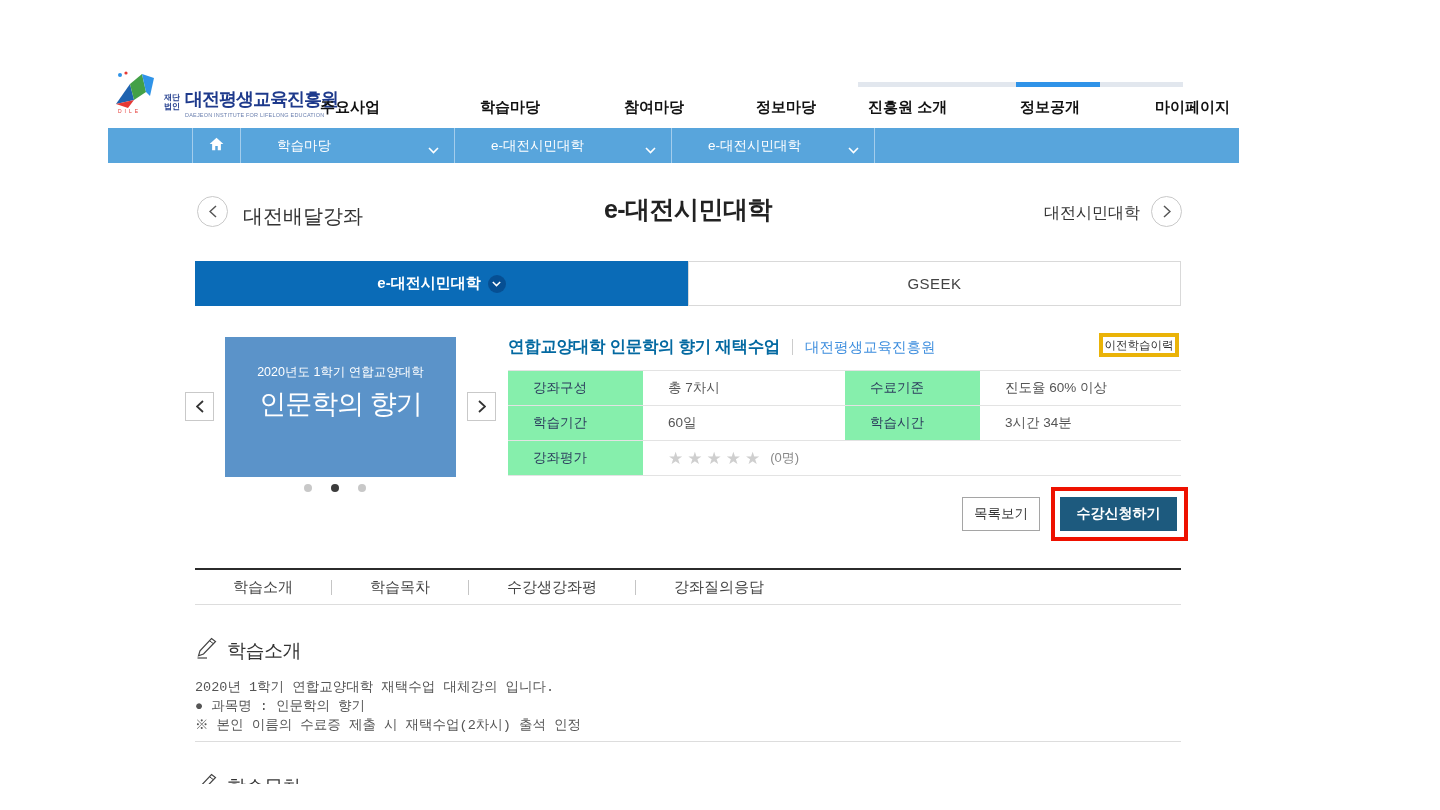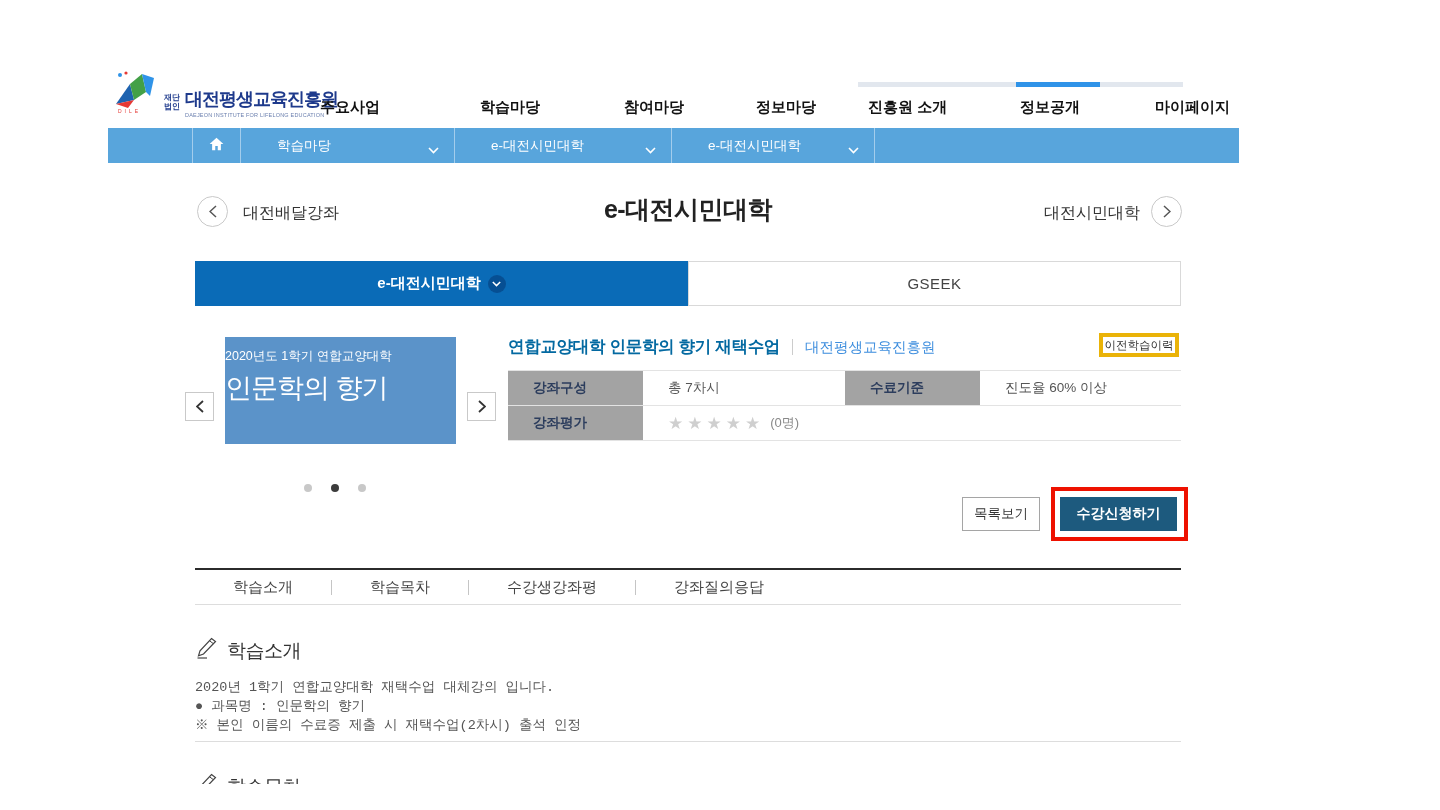--- a/index.html
+++ b/index.html
@@ -26,50 +26,50 @@
   .crumb-pad { width:85px; border-right:1px solid rgba(255,255,255,.45); }
   .crumb-home { width:48px; justify-content:center; cursor:pointer; }
   .crumb-dd { cursor:pointer; font-size:13.5px; padding-left:36px; }
   .crumb-dd .chev { position:absolute; right:15px; top:14px; }
   .crumb-w1 { width:214px; } .crumb-w2 { width:217px; } .crumb-w3 { width:203px; }
 
   
   .pg-circle { position:absolute; width:31px; height:31px; border:1px solid #c9c9c9; border-radius:50%; background:#fff; display:flex; align-items:center; justify-content:center; cursor:pointer; }
   .pg-prev-circle { left:197px; top:196px; }
   .pg-next-circle { left:1151px; top:196px; }
-  .pg-prev-label { position:absolute; left:243px; top:203px; font-size:16px; color:#333; cursor:pointer; }
+  .pg-prev-label { position:absolute; left:243px; top:203px; font-size:20px; color:#333; cursor:pointer; }
   .pg-next-label { position:absolute; left:1005px; top:203px; width:135px; text-align:right; font-size:16px; color:#333; cursor:pointer; }
   .pg-title { position:absolute; left:195px; top:193px; width:986px; text-align:center; font-size:25px; font-weight:bold; color:#222; letter-spacing:-.5px; }
 
   
   .ctab { position:absolute; top:261px; height:45px; display:flex; align-items:center; justify-content:center; cursor:pointer; }
   .ctab-active { left:195px; width:493px; background:var(--accent-blue,#0a6bb7); color:#fff; font-size:15px; font-weight:bold; gap:7px; }
   .ctab-badge { width:18px; height:18px; border-radius:50%; background:rgba(0,30,80,.35); display:flex; align-items:center; justify-content:center; }
   .ctab-inactive { left:688px; width:493px; background:#fff; border:1px solid #d9d9d9; color:#444; font-size:15px; letter-spacing:.5px;text-align:center; }
 
   
   .car-btn { position:absolute; width:29px; height:29px; background:#fff; border:1px solid #c9c9c9; display:flex; align-items:center; justify-content:center; cursor:pointer; }
   .car-prev { left:185px; top:392px; } .car-next { left:467px; top:392px; }
-  .banner { position:absolute; left:225px; top:337px; width:231px; height:107px; background:var(--banner-blue,#5b93c9); display:flex; flex-direction:column; justify-content:center; padding-bottom:28px; }
+  .banner { position:absolute; left:225px; top:337px; width:231px; height:140px; background:var(--banner-blue,#5b93c9); display:flex; flex-direction:column; align-items:center; justify-content:center; padding-bottom:28px; }
   .banner-l1 { color:#fff; font-size:12.5px; margin-bottom:5px; }
   .banner-l2 { color:#fff; font-size:27px; font-weight:normal; letter-spacing:-1px; }
   .dots { position:absolute; left:304px; top:484px; display:flex; gap:19px; }
   .dot { width:8px; height:8px; border-radius:50%; background:#c8c8c8; cursor:pointer; }
   .dot.active { background:#3c3c3c; }
 
   
   .course-head { position:absolute; left:508px; top:336px; display:flex; align-items:center; }
   .course-title { font-size:16.5px; font-weight:bold; color:#0369a1; letter-spacing:-.3px; }
   .course-sep { width:1px; height:16px; background:#ccc; margin:0 12px; }
   .course-provider { font-size:14.5px; color:var(--link-blue,#3e8ede); cursor:pointer; }
   .history-btn { position:absolute; left:1099px; top:333px; width:80px; height:24px; border:4px solid #eab308; background:#fff; font-size:11.5px; color:#333; display:flex; align-items:center; justify-content:center; cursor:pointer; }
 
   .info-table { position:absolute; left:508px; top:370px; width:673px; border-top:1px solid #e3e3e3; font-size:13.5px; }
   .info-row { display:flex; height:35px; border-bottom:1px solid #e3e3e3; align-items:stretch; }
-  .info-label { width:135px; background:#a3a3a3; color:#2c3d5d; font-weight:bold; display:flex; align-items:center; padding-left:25px; }
+  .info-label { width:135px; background:#86efac; color:#2c3d5d; font-weight:normal; display:flex; align-items:center; padding-left:25px; }
   .info-value { display:flex; align-items:center; padding-left:25px; color:#555; }
   .v1 { width:202px; } .v2 { flex:1; }
   .stars { color:#cfcfcf; font-size:17px; letter-spacing:4px; margin-right:6px; }
   .rating-count { color:#888; font-size:13px; }
 
   .list-btn { position:absolute; left:962px; top:497px; width:78px; height:34px; background:#fff; border:1px solid #a5a5a5; color:#333; font-size:13.5px; display:flex; align-items:center; justify-content:center; cursor:pointer; }
   .enroll-btn { position:absolute; left:1060px; top:497px; width:117px; height:34px; background:var(--enroll-navy,#1d5a7e); color:#fff; font-size:14px; font-weight:bold; display:flex; align-items:center; justify-content:center; cursor:pointer; }
   .red-box { position:absolute; left:1051px; top:487px; width:137px; height:54px; border:4px solid var(--highlight-red,#ee1100); pointer-events:none; }
 
   
@@ -214,20 +214,26 @@
   <div class="history-btn">이전학습이력</div>
 
   <div class="info-table">
     <div class="info-row">
       <div class="info-label">강좌구성</div>
       <div class="info-value v1">총 7차시</div>
       <div class="info-label">수료기준</div>
       <div class="info-value v2">진도율 60% 이상</div>
     </div>
     <div class="info-row">
+      <div class="info-label">학습기간</div>
+      <div class="info-value v1">60일</div>
+      <div class="info-label">학습시간</div>
+      <div class="info-value v2">3시간 34분</div>
+    </div>
+    <div class="info-row">
       <div class="info-label">강좌평가</div>
       <div class="info-value v2">
         <span class="stars">★★★★★</span>
         <span class="rating-count">(0명)</span>
       </div>
     </div>
   </div>
 
   <div class="list-btn">목록보기</div>
   <div class="enroll-btn">수강신청하기</div>

